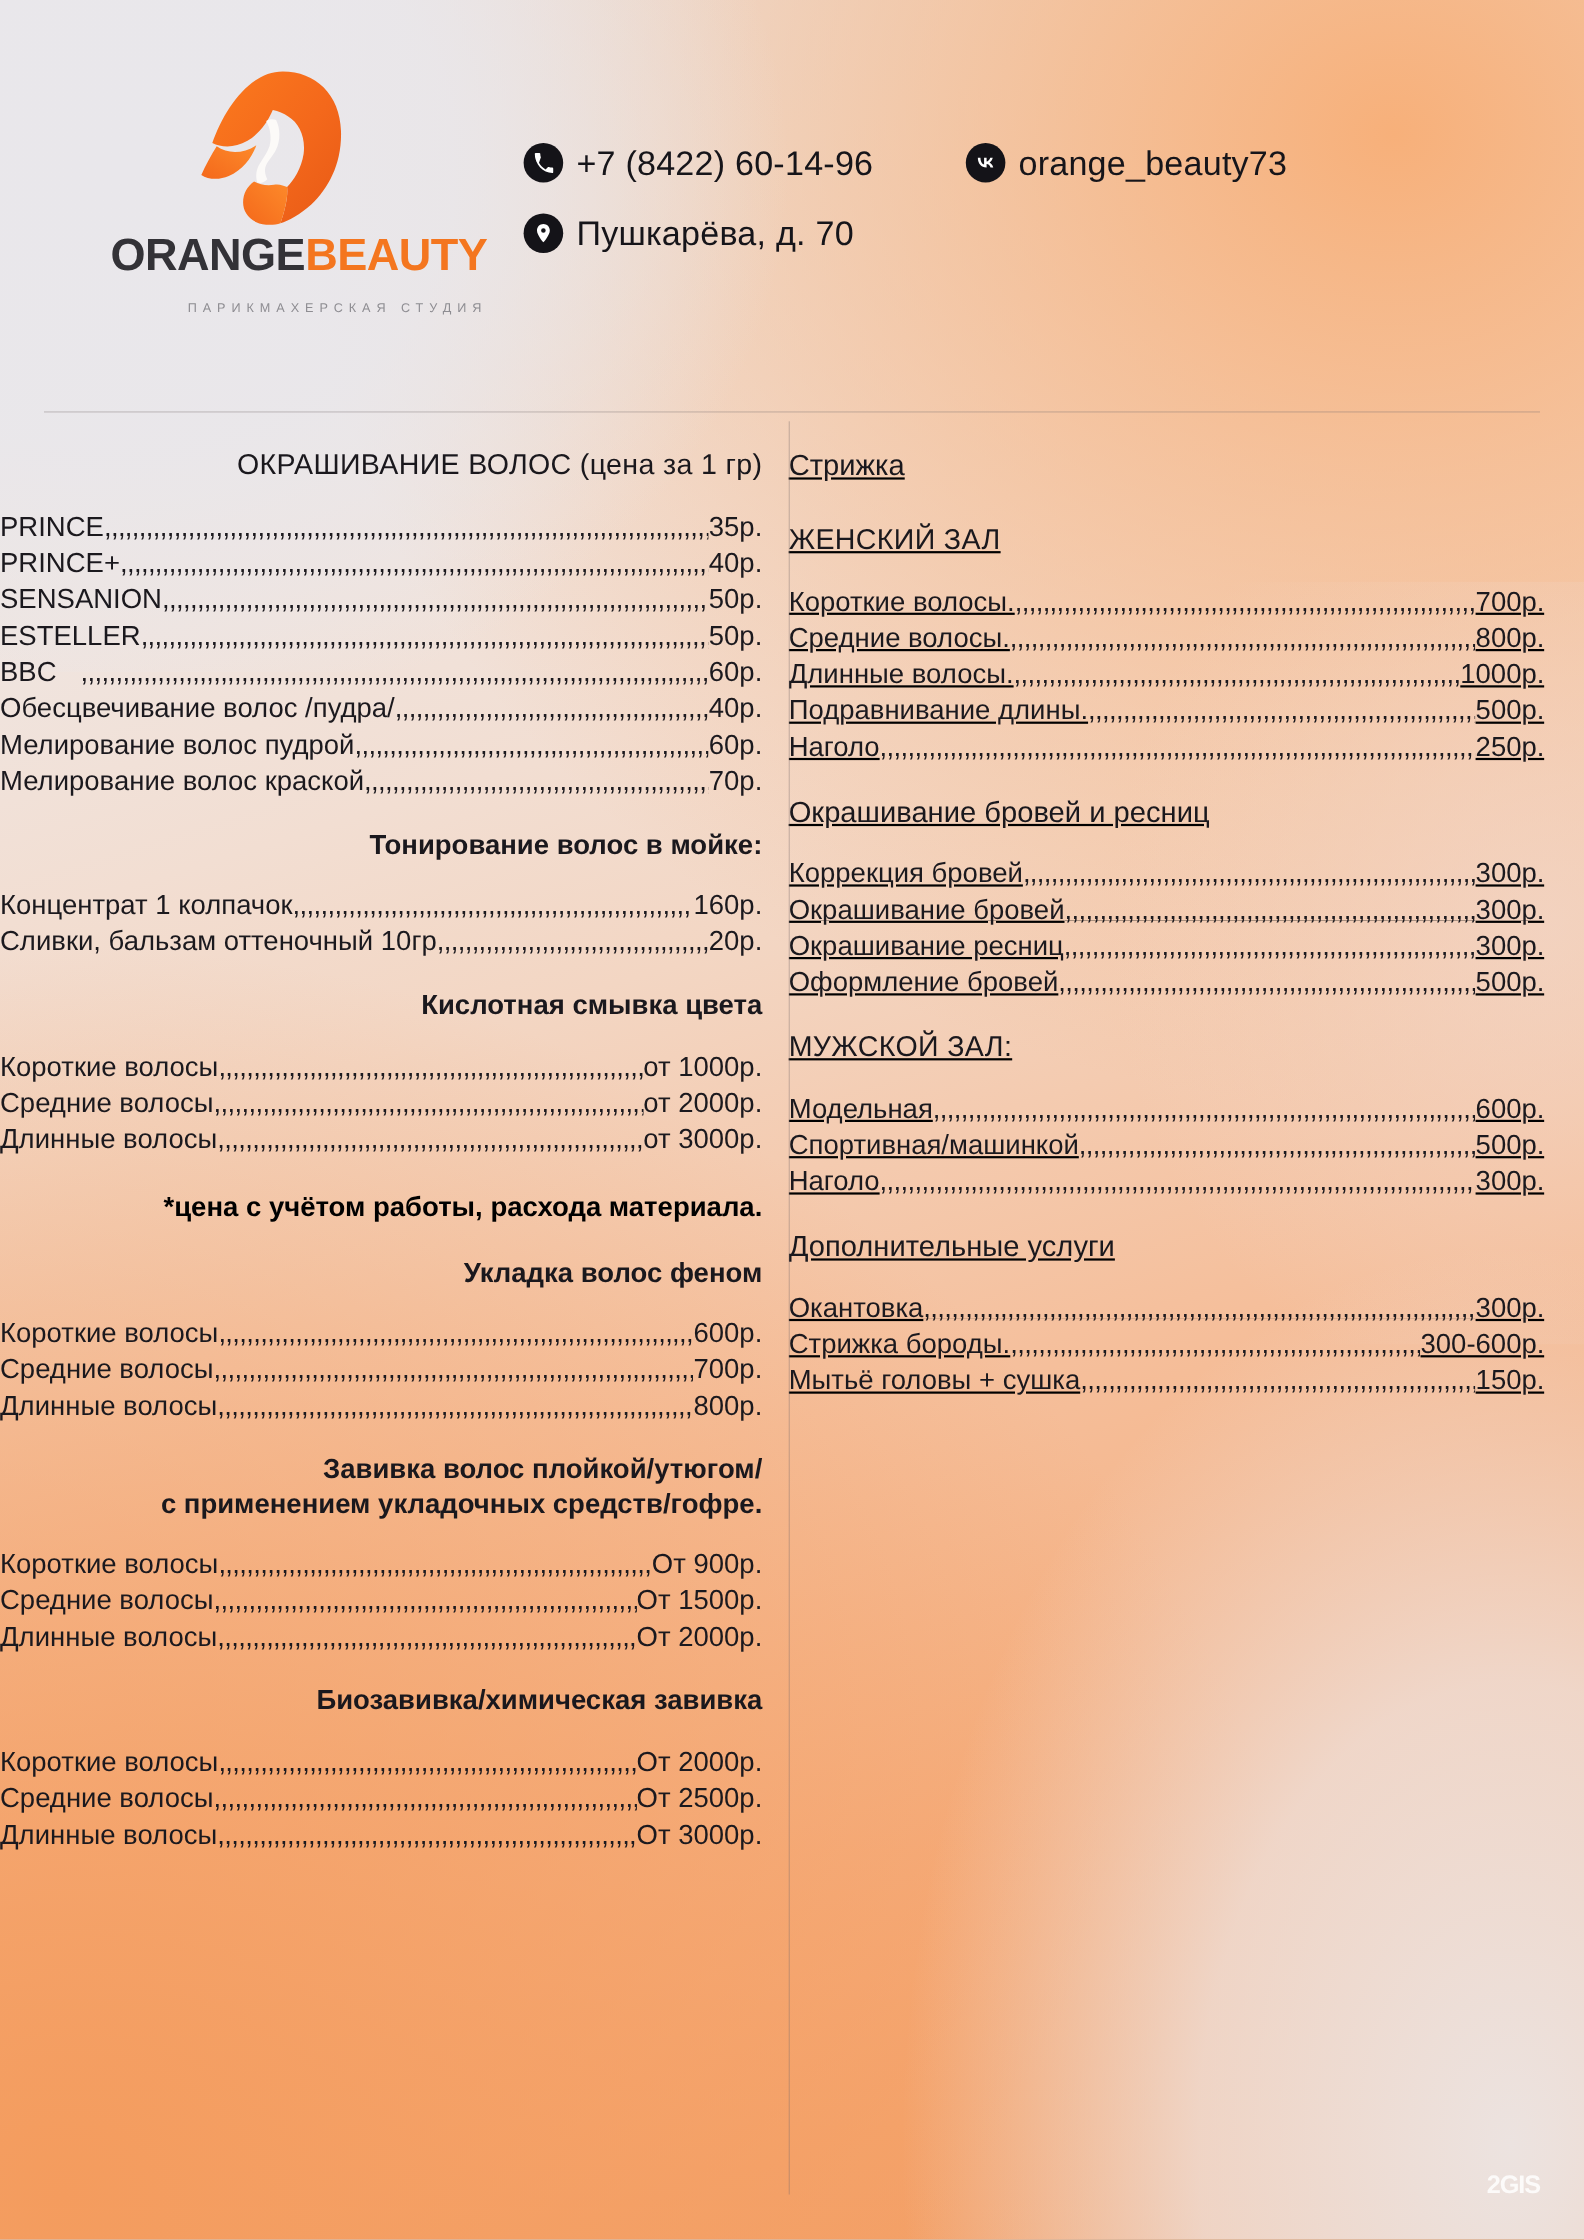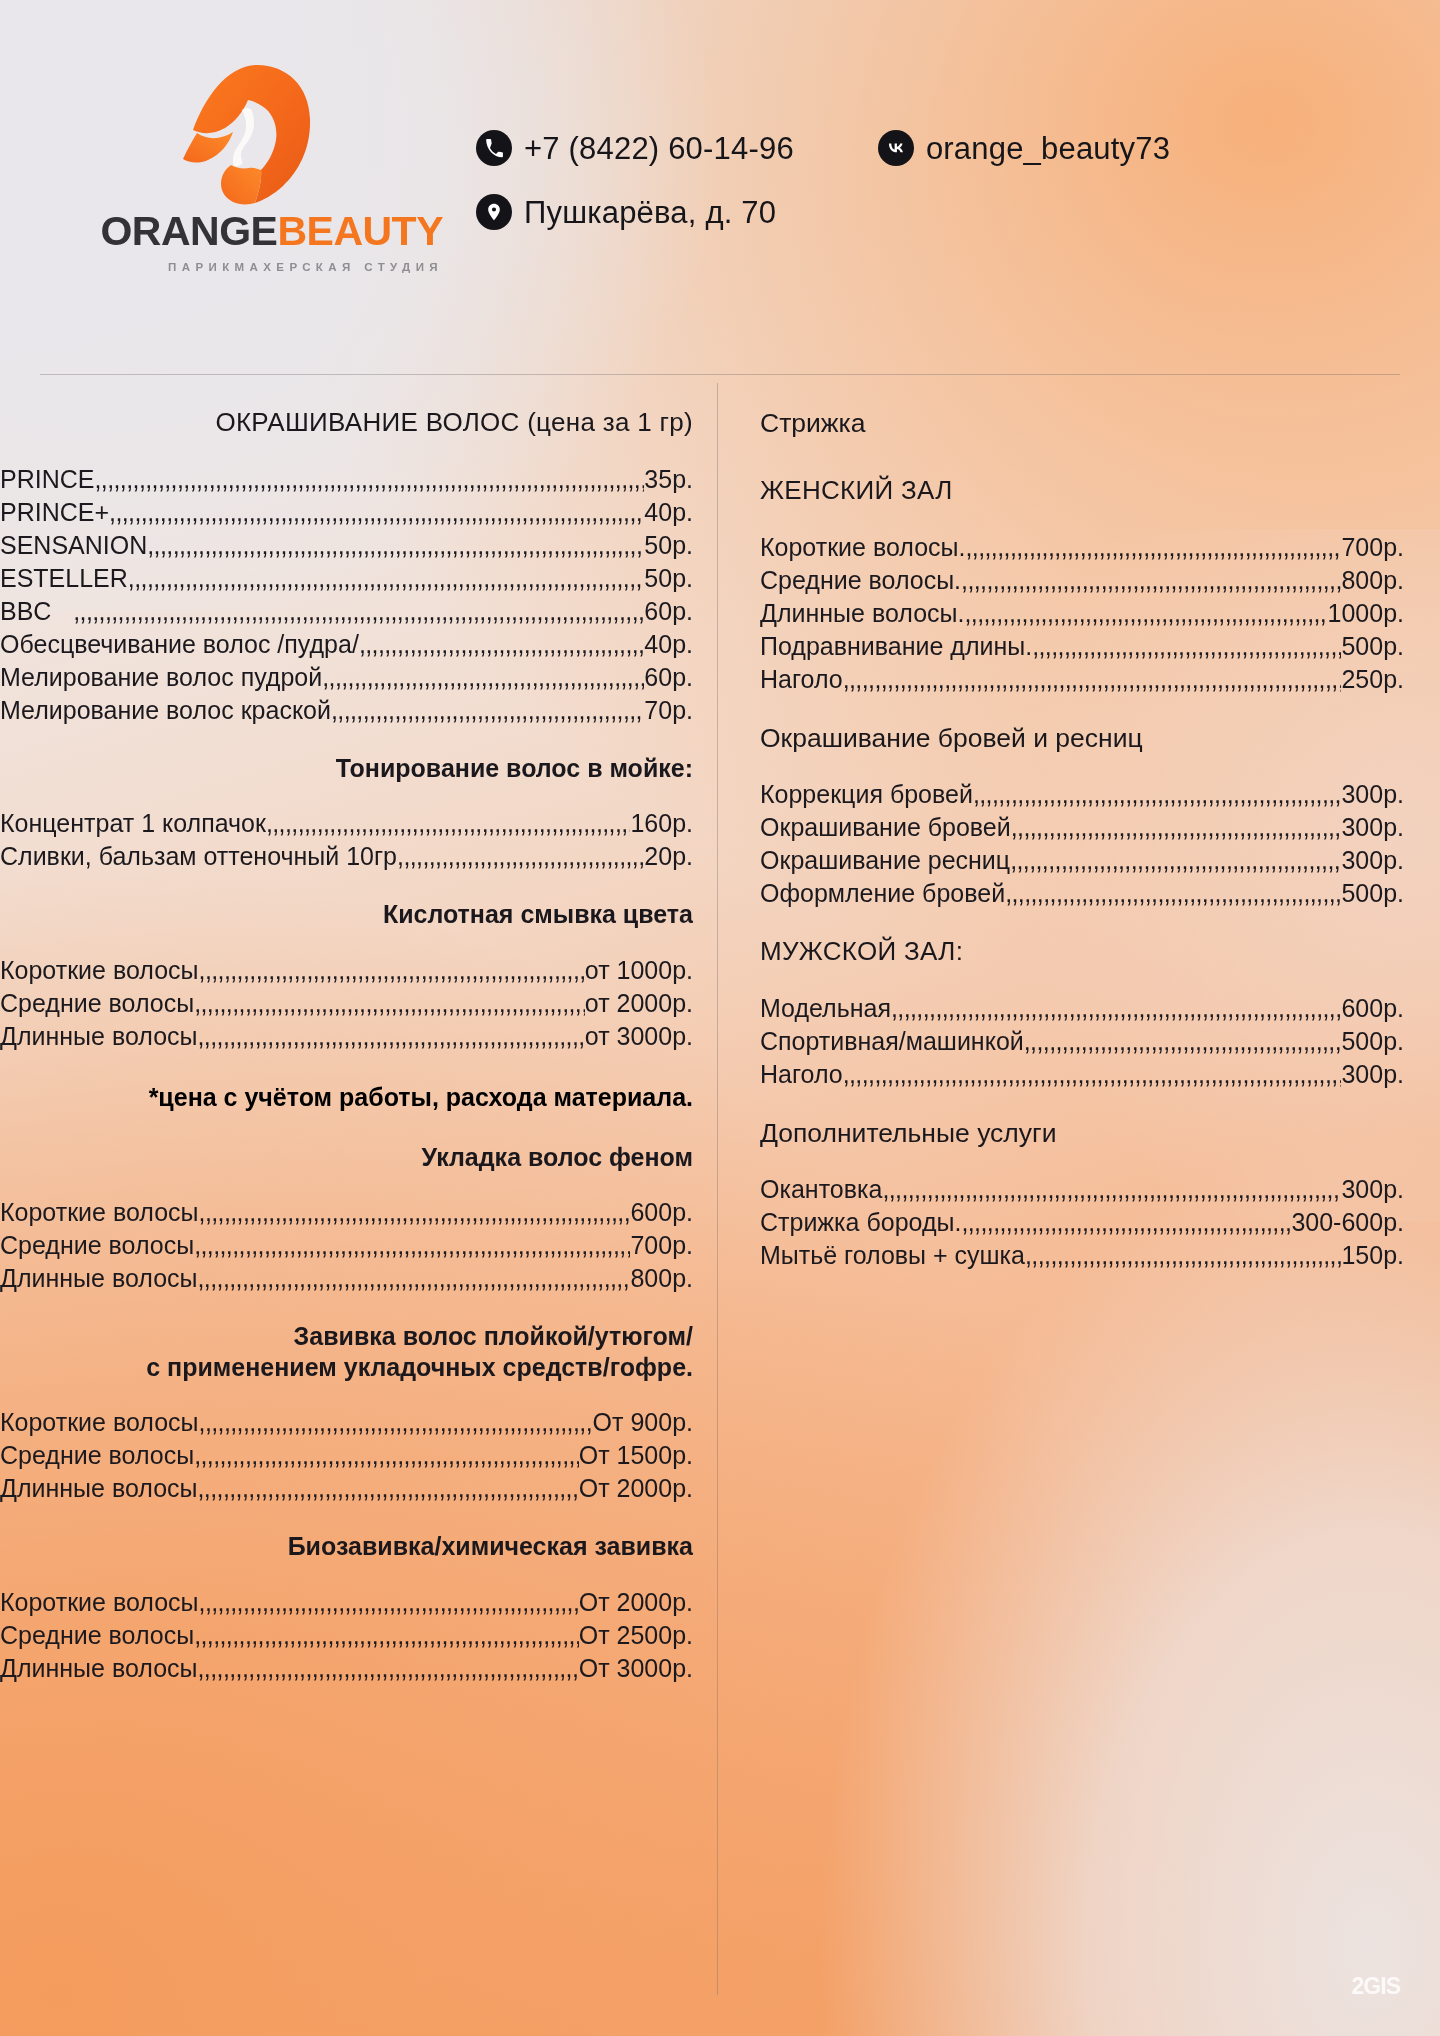--- a/index.html
+++ b/index.html
@@ -73,25 +73,25 @@
   .logo-word{
     font-size:41px;
     font-weight:700;
     letter-spacing:-0.5px;
     line-height:1;
     white-space:nowrap;
   }
   .logo-word .w1{ color:#333237; }
   .logo-word .w2{ color:#f4761f; }
   .logo-sub{
-    margin-top:9px;
+    margin-top:23px;
     font-size:11.5px;
     letter-spacing:5.4px;
     color:#8e8d92;
-    font-weight:700;
+    font-weight:400;
     white-space:nowrap;
   }
 
   .contacts{
     position:absolute;
     left:476px; top:130px;
     color:#16151a;
   }
   .contact-row{
     display:flex;
@@ -142,21 +142,21 @@
     position:absolute;
     left:717px; top:8px;
     width:1px; height:1612px;
     background:rgba(120,110,110,0.38);
   }
   .col{
     width:717px;
     padding-top:32px;
   }
   .col.left{ padding-right:24px;text-align:right; }
-  .col.right{ padding-left:43px; padding-right:30px; }
+  .col.right{ padding-right:30px;text-decoration:underline; }
 
   .sec-title{
     color:#1a181d;
     line-height:1.22;
     white-space:pre-line;
   }
   .sec-title.light{ font-weight:400; font-size:26.5px; }
   .sec-title.bold{ font-weight:700; font-size:25px; }
   .sec-title.caps{ font-weight:400; font-size:26px; letter-spacing:0.3px; }
 

